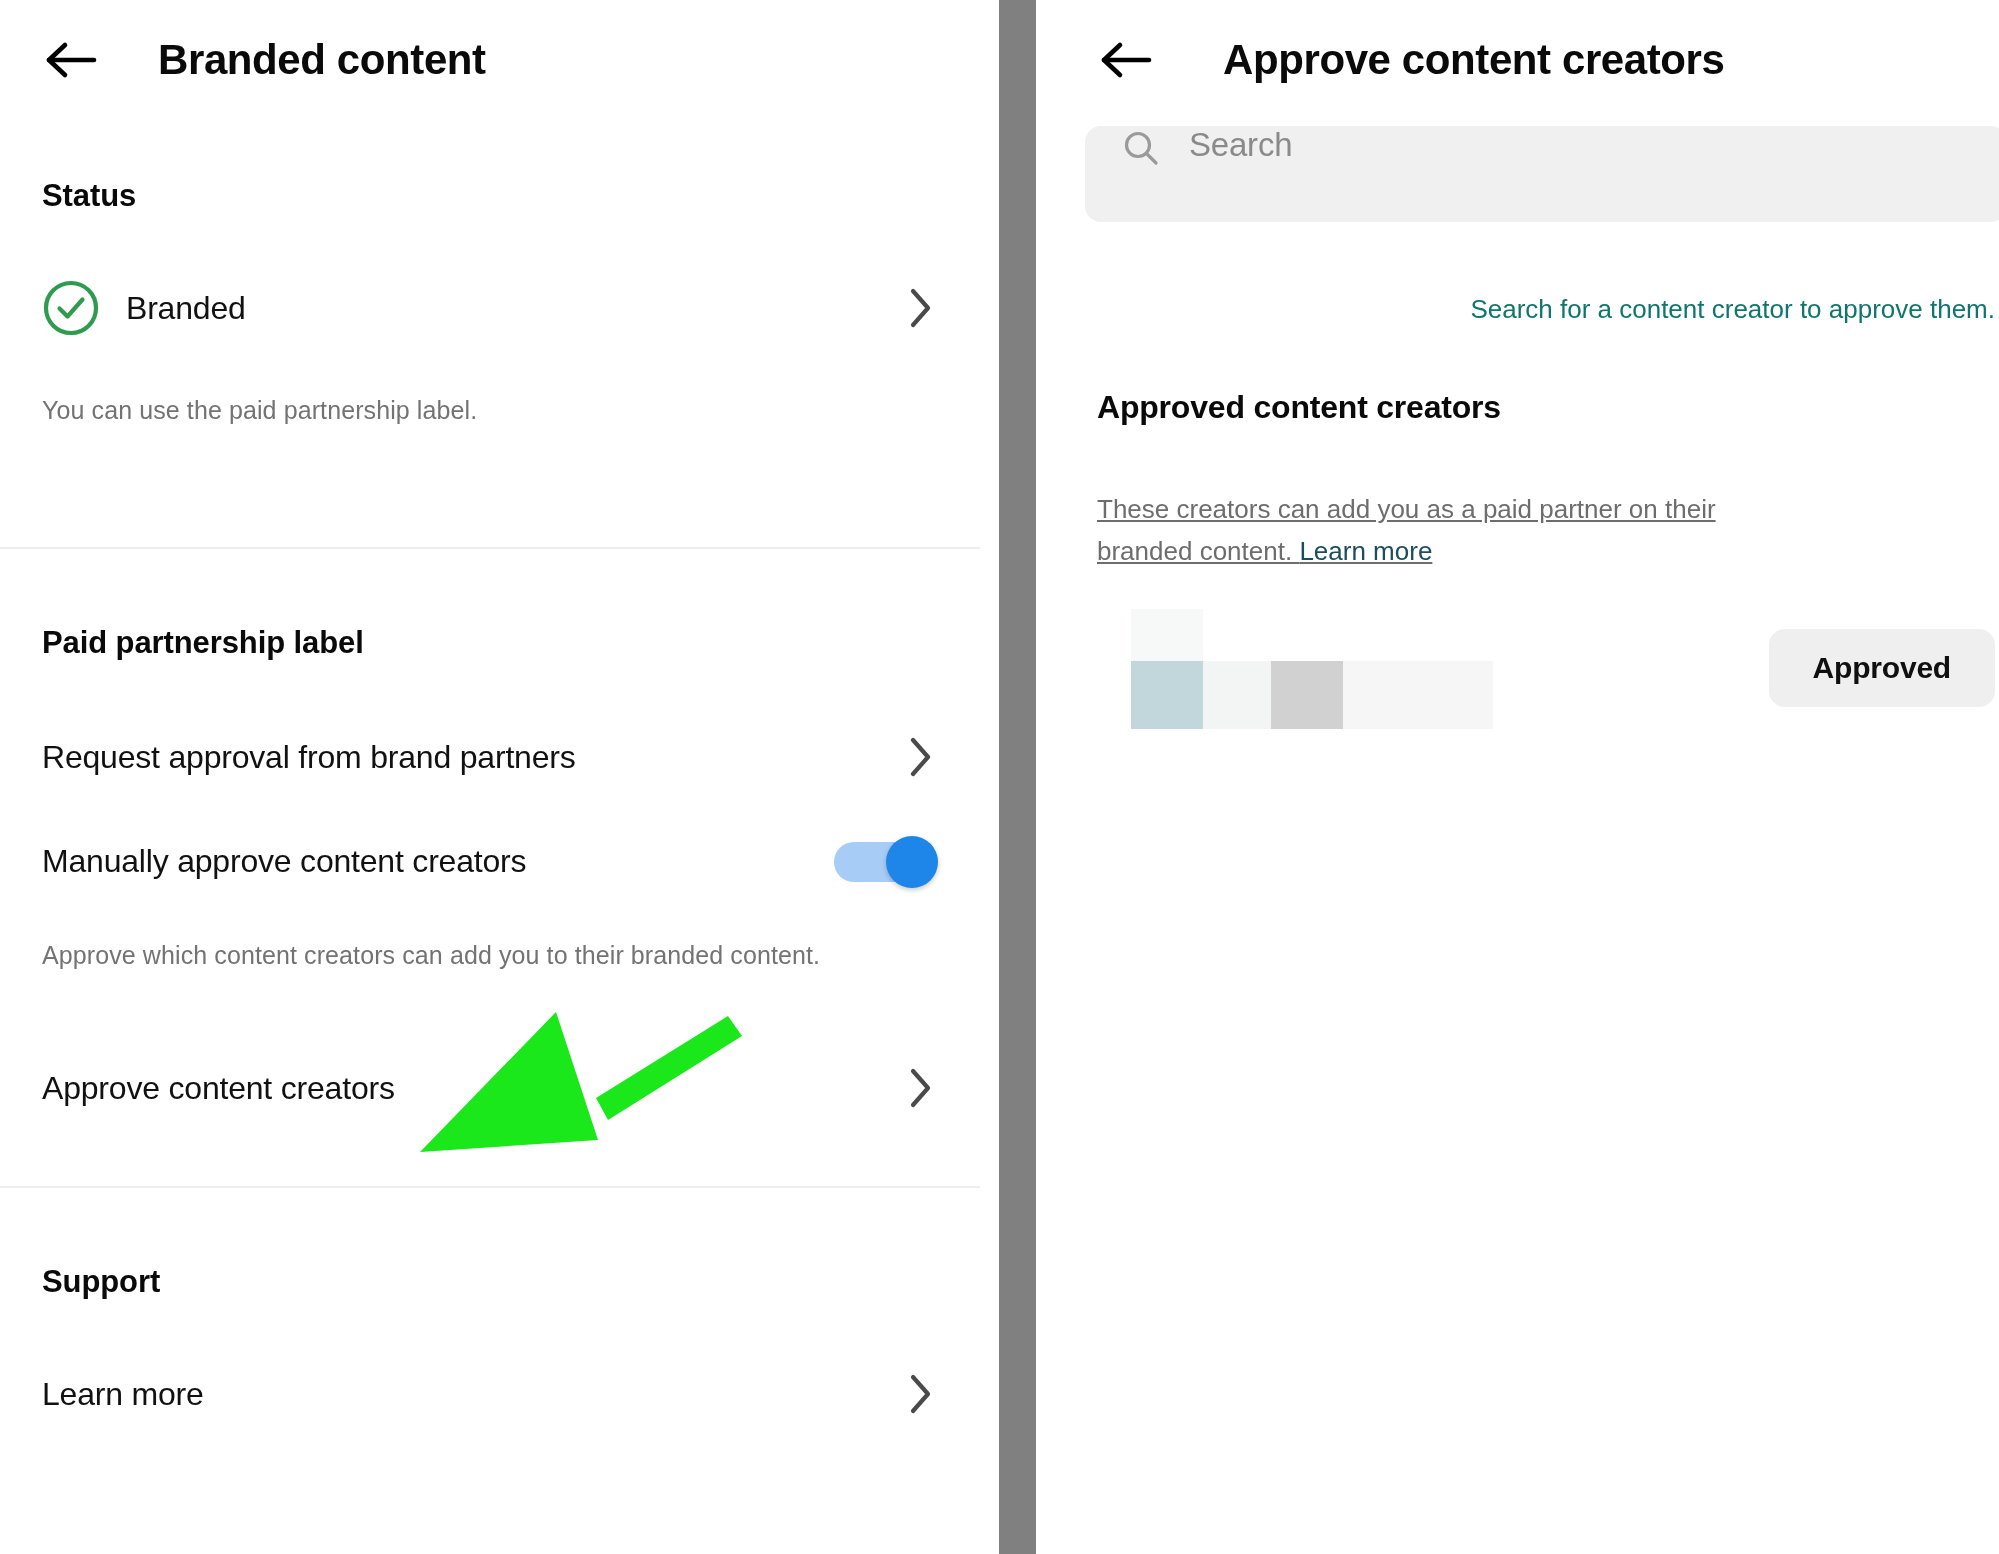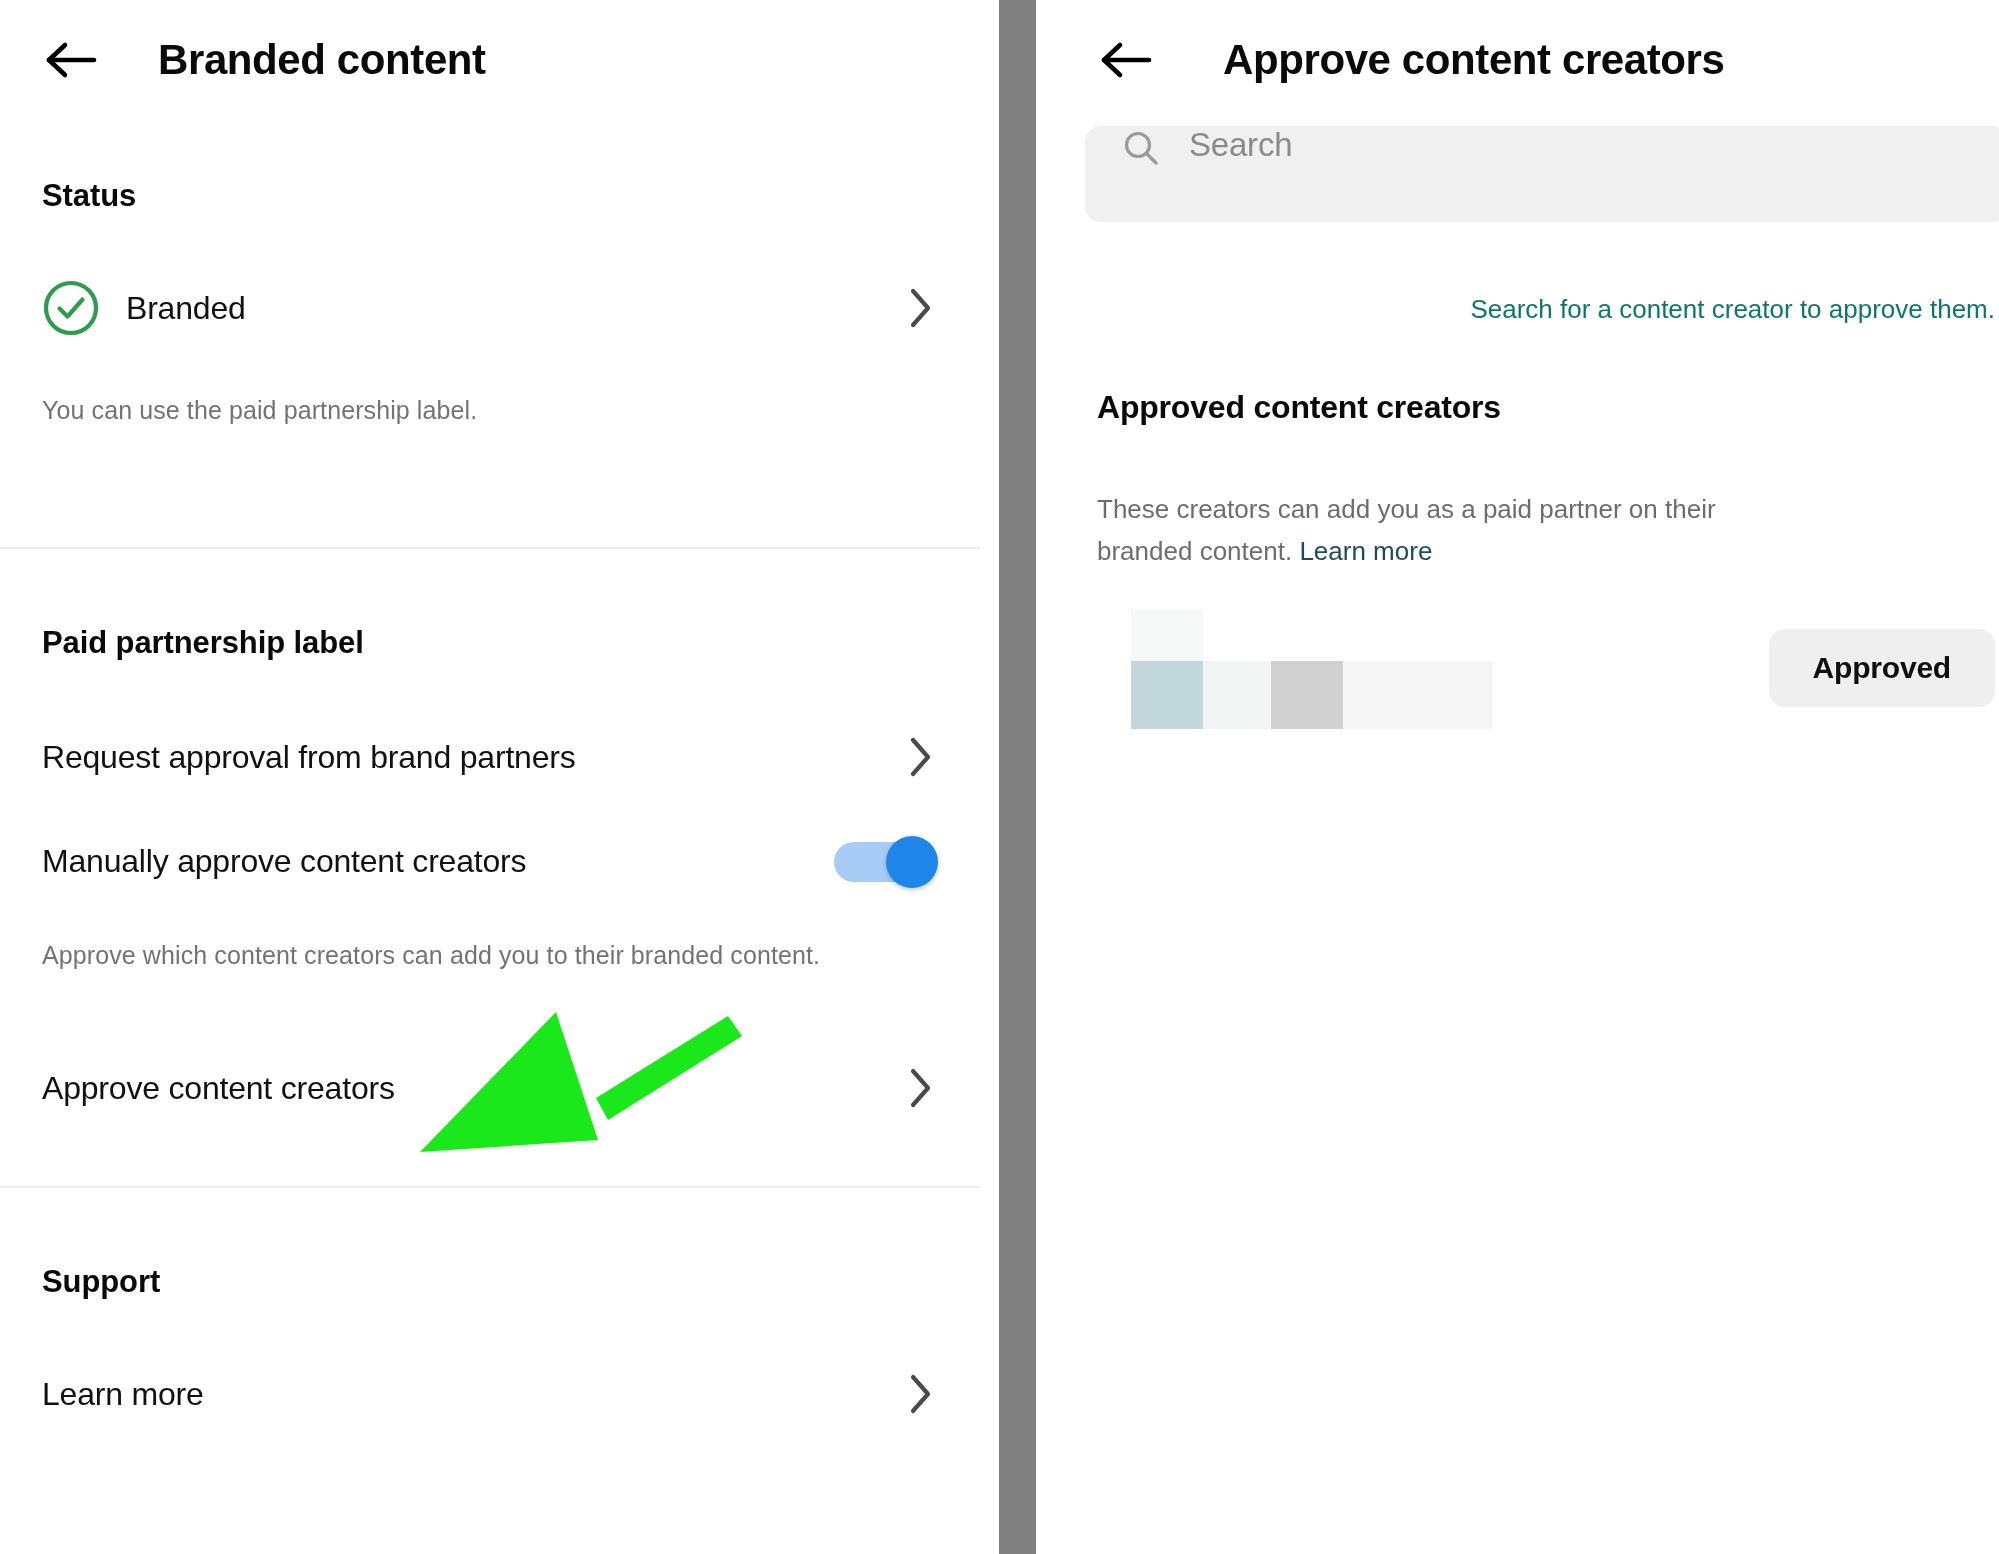--- a/index.html
+++ b/index.html
@@ -203,20 +203,21 @@
     color: #0a0a0a;
     padding: 0 42px;
     letter-spacing: -0.2px;
   }
   .r-para {
     font-size: 26px;
     color: #6d6d6d;
     padding: 0 42px;
     line-height: 1.62;
     max-width: 700px;
+    text-decoration: underline;
   }
   .learn-link {
     color: #1c4d5e;
     text-decoration: none;
     cursor: pointer;
   }
   .creator-row {
     display: flex;
     align-items: center;
     padding: 0 42px;

